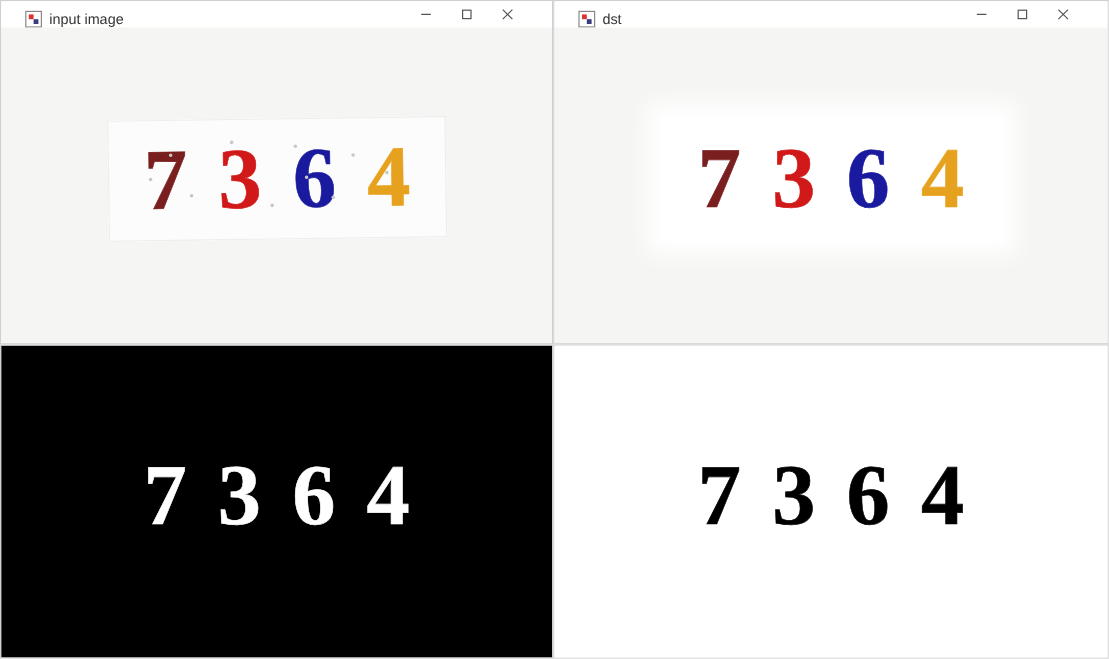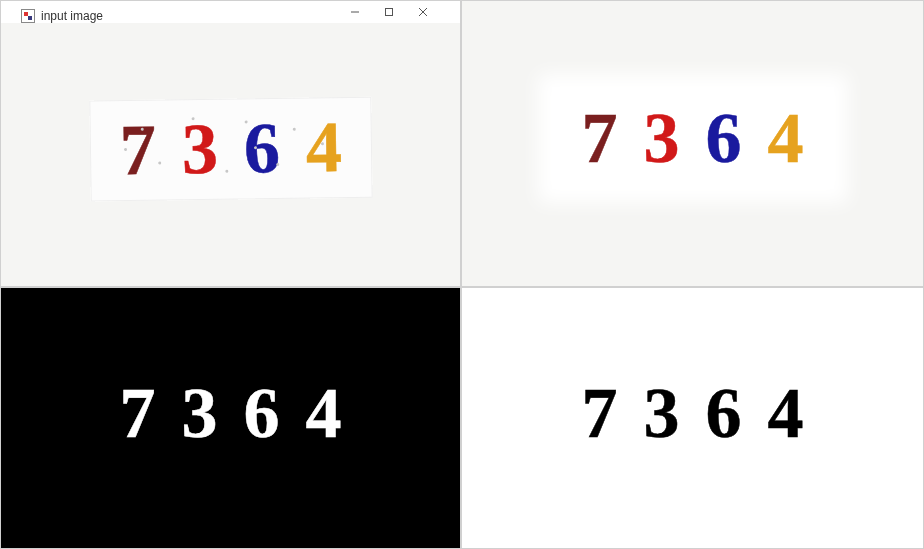--- a/index.html
+++ b/index.html
@@ -181,20 +181,41 @@
           <i></i>
           <i></i>
           <i></i>
           <i></i>
         </div>
     </div>
   </div>
 </div>
 
 <div class="window panel-dst">
+  <div class="titlebar">
+    <span class="app-icon"></span>
+    <span class="title">dst</span>
+    <div class="win-controls">
+      <div class="win-btn">
+        <svg width="10" height="10" viewBox="0 0 10 10">
+            <path d="M1 5 H9" stroke="#555" stroke-width="1"></path>
+          </svg>
+      </div>
+      <div class="win-btn">
+        <svg width="10" height="10" viewBox="0 0 10 10">
+            <rect x="1.5" y="1.5" width="7" height="7" fill="none" stroke="#555" stroke-width="1"></rect>
+          </svg>
+      </div>
+      <div class="win-btn">
+        <svg width="10" height="10" viewBox="0 0 10 10">
+            <path d="M1 1 L9 9 M9 1 L1 9" stroke="#555" stroke-width="1"></path>
+          </svg>
+      </div>
+    </div>
+  </div>
   <div class="content">
     <div class="strip">
       <span class="digit" style="color:#7a1f1f">7</span>
       <span class="digit" style="color:#d11919">3</span>
       <span class="digit" style="color:#1a1a9e">6</span>
       <span class="digit" style="color:#e6a21f">4</span>
     </div>
   </div>
 </div>
 

